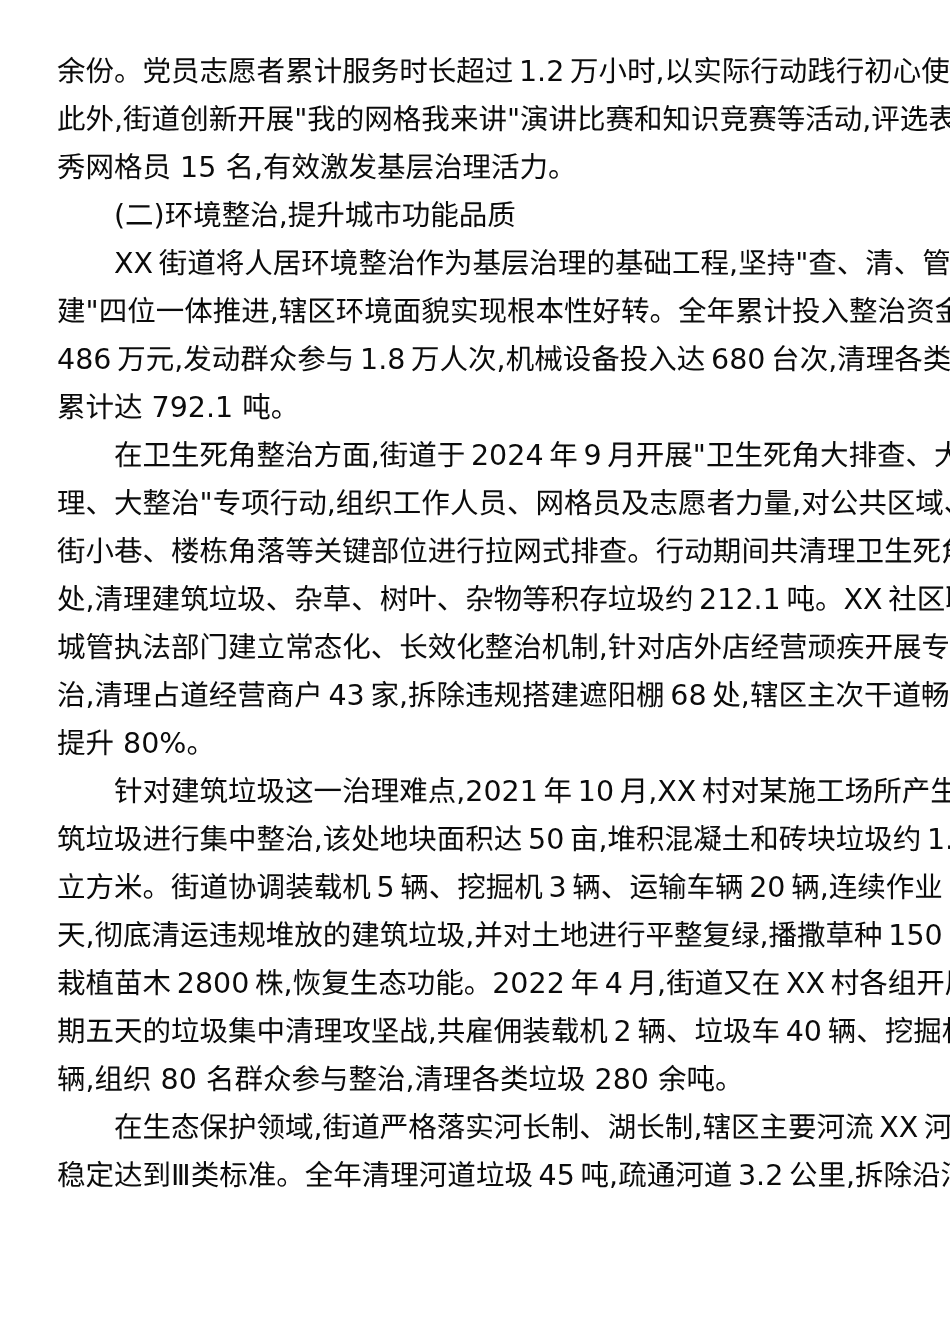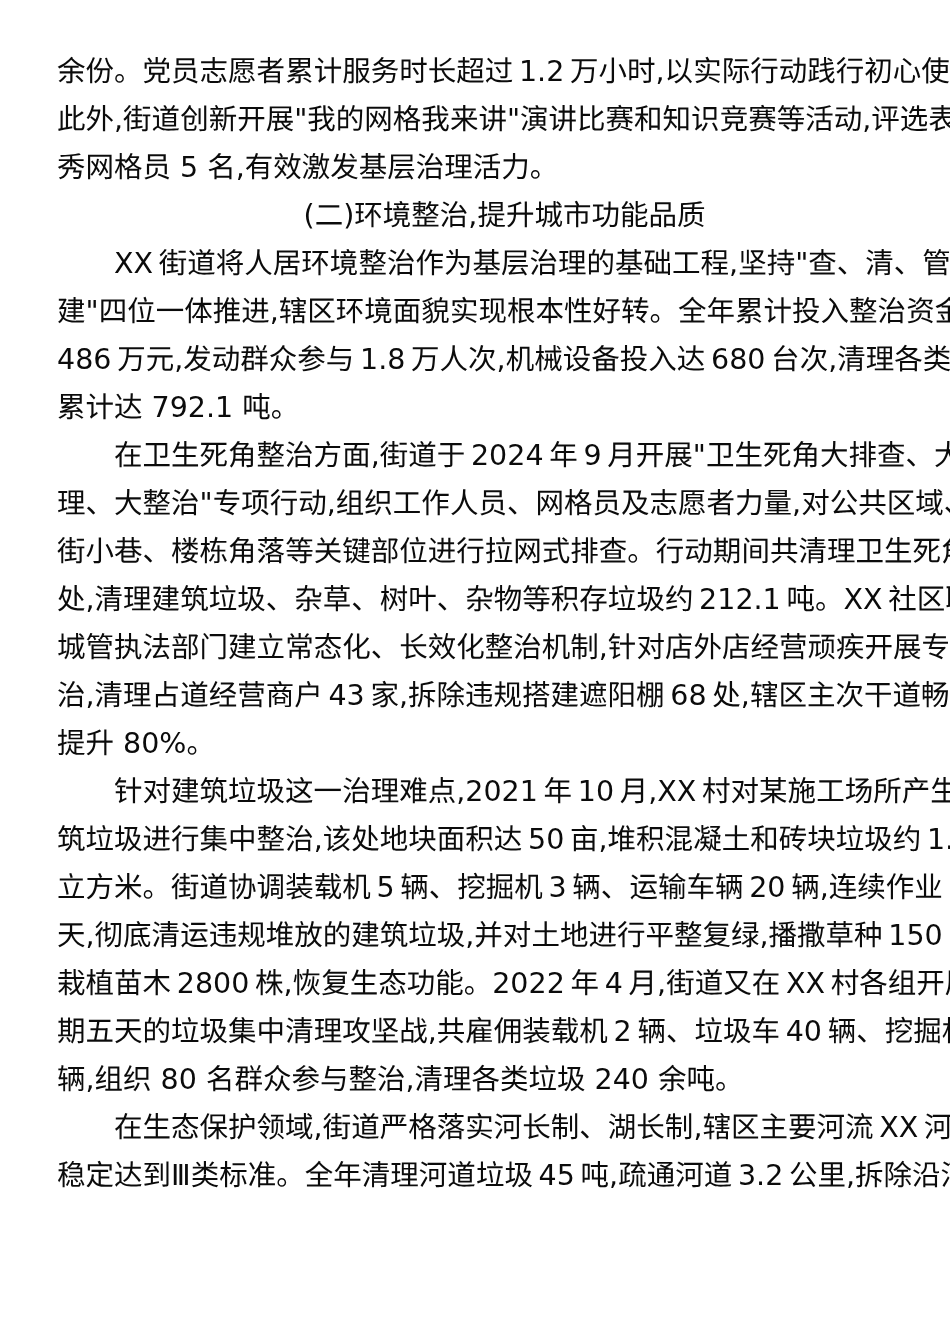--- a/index.html
+++ b/index.html
@@ -51,21 +51,20 @@
   
   .last {
     display: block;
   }
   
   .indent {
     padding-left: 57px;
   }
   .heading-indent {
     padding-left: 57px;
-    text-align: center;
   }
   
   .t0 { letter-spacing: 0px; }
 </style>
 </head>
 <body>
 
 <div class="page">
   <div class="body-col">
 
@@ -140,21 +139,21 @@
           <span>赛</span>
           <span>等</span>
           <span>活</span>
           <span>动</span>
           <span>,</span>
           <span>评</span>
           <span>选</span>
           <span>表</span>
         </div>
       <div class="ln last">
-        <span>秀网格员 5 名,有效激发基层治理活力。</span>
+        <span>秀网格员 15 名,有效激发基层治理活力。</span>
       </div>
     </div>
 
     <div>
       <div class="ln last heading-indent">
         <span>(二)环境整治,提升城市功能品质</span>
       </div>
     </div>
 
     <div>
@@ -757,21 +756,21 @@
           <span>4</span>
           <span>0</span>
           <span> </span>
           <span>辆</span>
           <span>、</span>
           <span>挖</span>
           <span>掘</span>
           <span>机</span>
         </div>
       <div class="ln last">
-        <span>辆,组织 80 名群众参与整治,清理各类垃圾 240 余吨。</span>
+        <span>辆,组织 80 名群众参与整治,清理各类垃圾 280 余吨。</span>
       </div>
     </div>
 
     <div>
       <div class="ln just indent t0">
 
       <span>在</span>
           <span>生</span>
           <span>态</span>
           <span>保</span>

